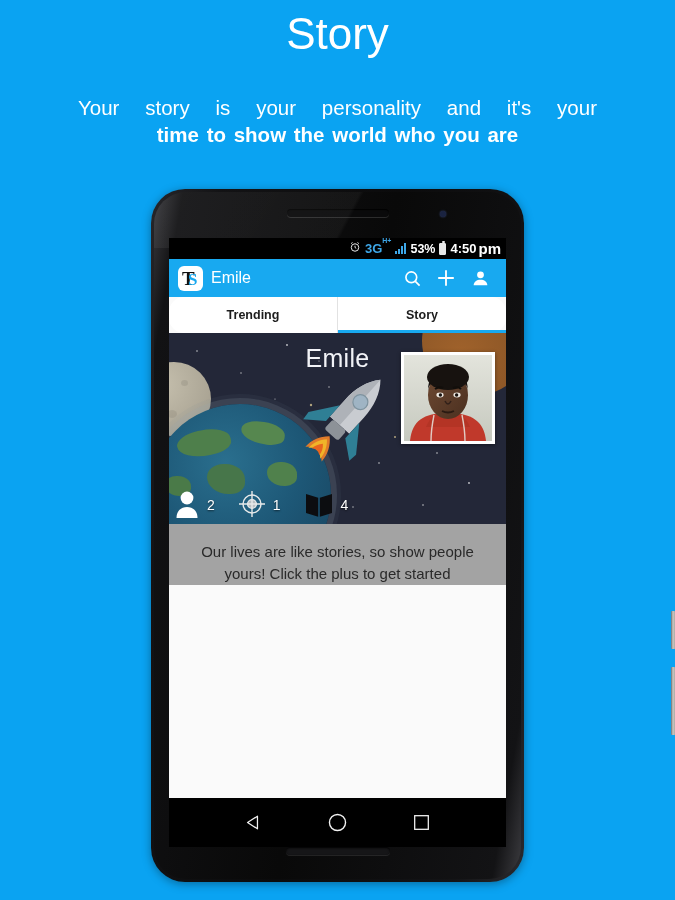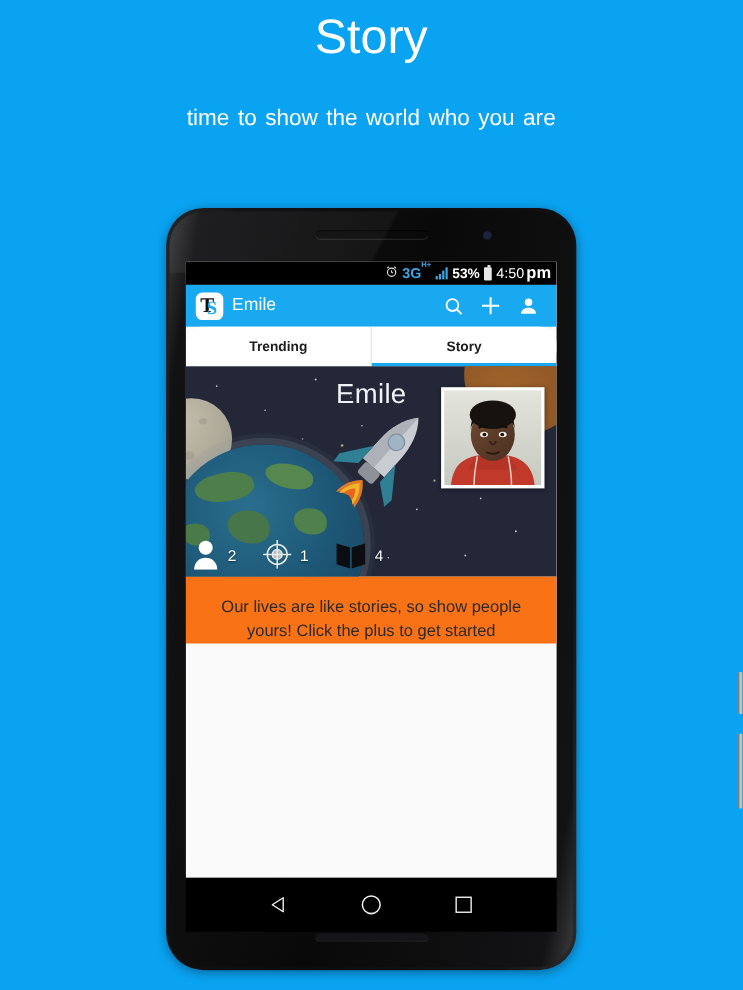--- a/index.html
+++ b/index.html
@@ -18,21 +18,21 @@
     font-size:44px; font-weight:400; letter-spacing:0px;
     line-height:60px;
   }
   #promo-sub{
     position:absolute; top:94px; left:78px; width:519px;
     text-align:justify; text-align-last:center;
     color:#ffffff; font-size:20.5px; line-height:27px; font-weight:400;
     word-spacing:2px;
   }
   #promo-sub .l1{display:block; text-align:justify; text-align-last:justify;}
-  #promo-sub .l2{display:block; text-align:left;}
+  #promo-sub .l2{display:block; text-align:left;font-weight:bold;}
 
   
   #phone{
     position:absolute; left:151px; top:189px;
     width:373px; height:693px;
     background:linear-gradient(100deg,#26262a 0%,#131315 14%,#0b0b0c 50%,#141416 86%,#2a2a2e 100%);
     border-radius:34px;
     box-shadow:0 2px 10px rgba(0,0,0,.35);
   }
   #phone-inner{
@@ -88,21 +88,21 @@
   #status-bar .sb-3g{ color:#3ea7e8; font-size:13px; font-weight:700; position:relative; }
   #status-bar .sb-3g sup{ font-size:7px; top:-5px; position:relative; }
   .sig-bars{ display:inline-flex; align-items:flex-end; gap:1px; height:11px; }
   .sig-bars i{ display:block; width:2px; background:#3ea7e8; }
   .sig-bars i:nth-child(1){height:3px;} .sig-bars i:nth-child(2){height:5px;}
   .sig-bars i:nth-child(3){height:8px;} .sig-bars i:nth-child(4){height:11px;}
   .batt{ width:7px; height:12px; border:1.2px solid #e8e8e8; border-radius:1px;
          position:relative; background:#e8e8e8; }
   .batt:before{ content:""; position:absolute; left:1.5px; top:-2.6px; width:3px;
                 height:2px; background:#e8e8e8; border-radius:1px;}
-  #sb-time{ font-size:13px; font-weight:400; }
+  #sb-time{ font-size:13px; font-weight:700; }
   #sb-ampm{ font-size:15px; font-weight:700; margin-left:-2px; }
 
   
   #app-bar{
     height:38px; background:#18a9f0; display:flex; align-items:center;
     padding:0 9px;
   }
   #app-logo{
     width:25px; height:25px; border-radius:6px; background:#fff;
     position:relative; flex:none;
@@ -178,39 +178,40 @@
   
   #stats{
     position:absolute; left:0; bottom:2px; width:100%; height:34px;
     display:flex; align-items:center; padding-left:6px; gap:2px;
     color:#ffffff; font-size:14px;
   }
   .stat{ display:flex; align-items:center; gap:8px; margin-right:22px; }
   .stat .num{ font-size:14px; color:#fff; text-shadow:0 1px 2px rgba(0,0,0,.6); }
 
   
-  #content{ height:auto; background:#f97316; padding:17px 20px 0; }
+  #content{ height:auto; background:#a3a3a3; padding:17px 20px 0; }
   #empty-msg{
     text-align:center; color:#2a2a2a; font-size:15px; line-height:22px;
   }
 
   
   #nav-bar{
     position:absolute; left:18px; top:609px; width:337px; height:49px;
     background:#000; display:flex; align-items:center; justify-content:center;
     gap:60px;
   }
   .nav-ico{ width:24px; height:24px; display:flex; align-items:center;
             justify-content:center; }
 </style>
 </head>
 <body>
 
 <div id="promo-title">Story</div>
 <div id="promo-sub">
+  <span class="l1">Your story is your personality and it's your</span>
   <span class="l2">time to show the world who you are</span>
 </div>
 
 <div id="phone">
   <div id="phone-inner">
     <div id="earpiece"></div>
     <div id="front-camera"></div>
     <div id="glass-glare"></div>
     <div id="bottom-speaker"></div>
   </div>

